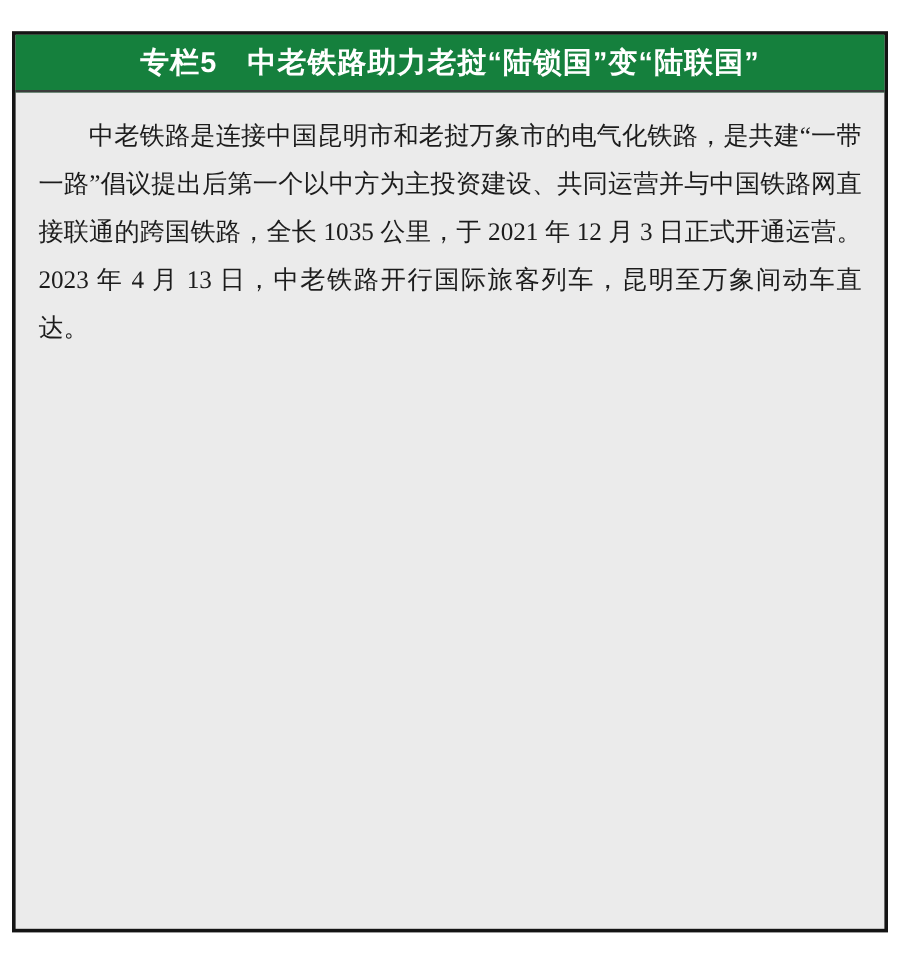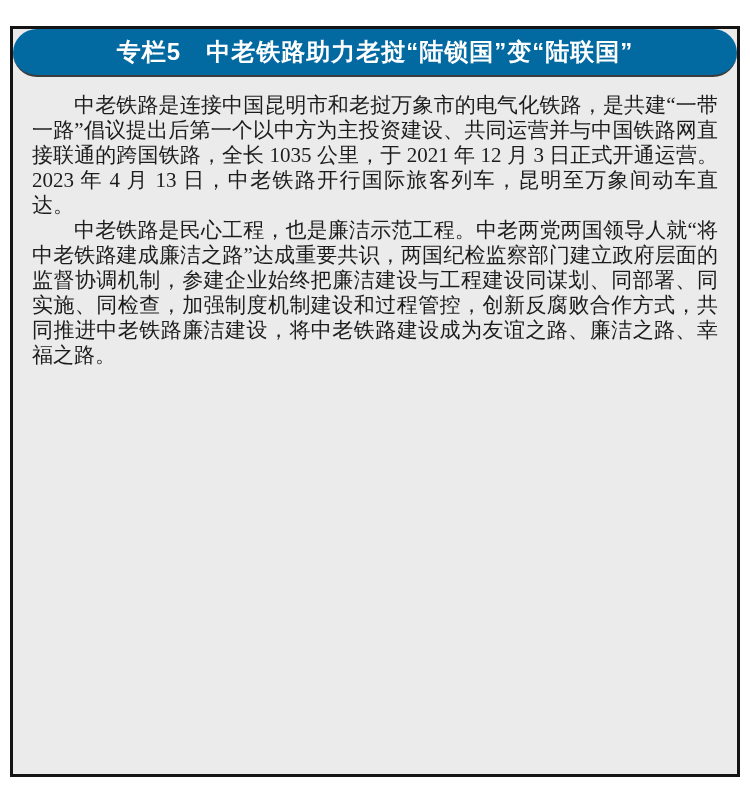--- a/index.html
+++ b/index.html
@@ -25,58 +25,56 @@
     height: 751px;
     box-sizing: border-box;
     border: 3px solid #141414;
     background: #ebebeb;
     display: flex;
     flex-direction: column;
   }
   .panel-header {
     flex: 0 0 48px;
     height: 48px;
-    background: #0369a1;
+    background: #15803d;
     border-bottom: 2px solid #3c3c3c;
     display: flex;
     align-items: center;
     justify-content: center;
     box-sizing: border-box;
-    border-radius: 24px;
   }
   .panel-title {
     color: #ffffff;
     font-family: "Liberation Sans", "DejaVu Sans", sans-serif;
     font-weight: bold;
     font-size: 24px;
     letter-spacing: 1px;
     white-space: nowrap;
   }
   .panel-body {
     flex: 1 1 auto;
     padding: 16px 19px 10px 19px;
     color: #1c1c1c;
     font-size: 21px;
-    line-height: 25px;
+    line-height: 40px;
     text-align: justify;
     text-justify: inter-character;
     overflow: hidden;
   }
   .panel-body p {
     margin: 0;
     padding: 0;
     text-indent: 2em;
   }
 </style>
 </head>
 <body>
 
 <div class="page">
   <div class="panel">
     <div class="panel-header">
       <span class="panel-title">专栏5　中老铁路助力老挝“陆锁国”变“陆联国”</span>
     </div>
     <div class="panel-body">
       <p>中老铁路是连接中国昆明市和老挝万象市的电气化铁路，是共建“一带一路”倡议提出后第一个以中方为主投资建设、共同运营并与中国铁路网直接联通的跨国铁路，全长 1035 公里，于 2021 年 12 月 3 日正式开通运营。2023 年 4 月 13 日，中老铁路开行国际旅客列车，昆明至万象间动车直达。</p>
-      <p>中老铁路是民心工程，也是廉洁示范工程。中老两党两国领导人就“将中老铁路建成廉洁之路”达成重要共识，两国纪检监察部门建立政府层面的监督协调机制，参建企业始终把廉洁建设与工程建设同谋划、同部署、同实施、同检查，加强制度机制建设和过程管控，创新反腐败合作方式，共同推进中老铁路廉洁建设，将中老铁路建设成为友谊之路、廉洁之路、幸福之路。</p>
     </div>
   </div>
 </div>
 
 </body></html>

